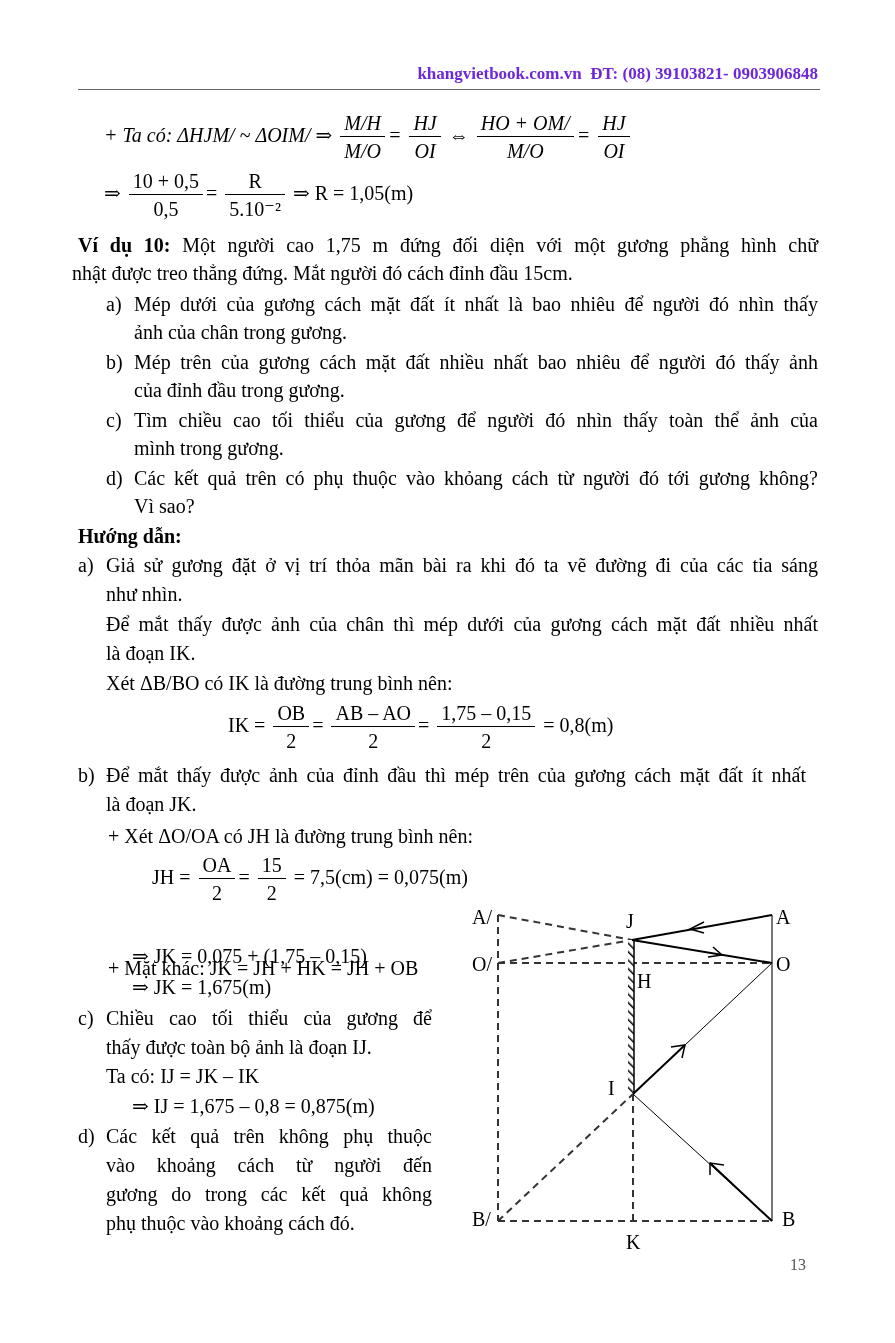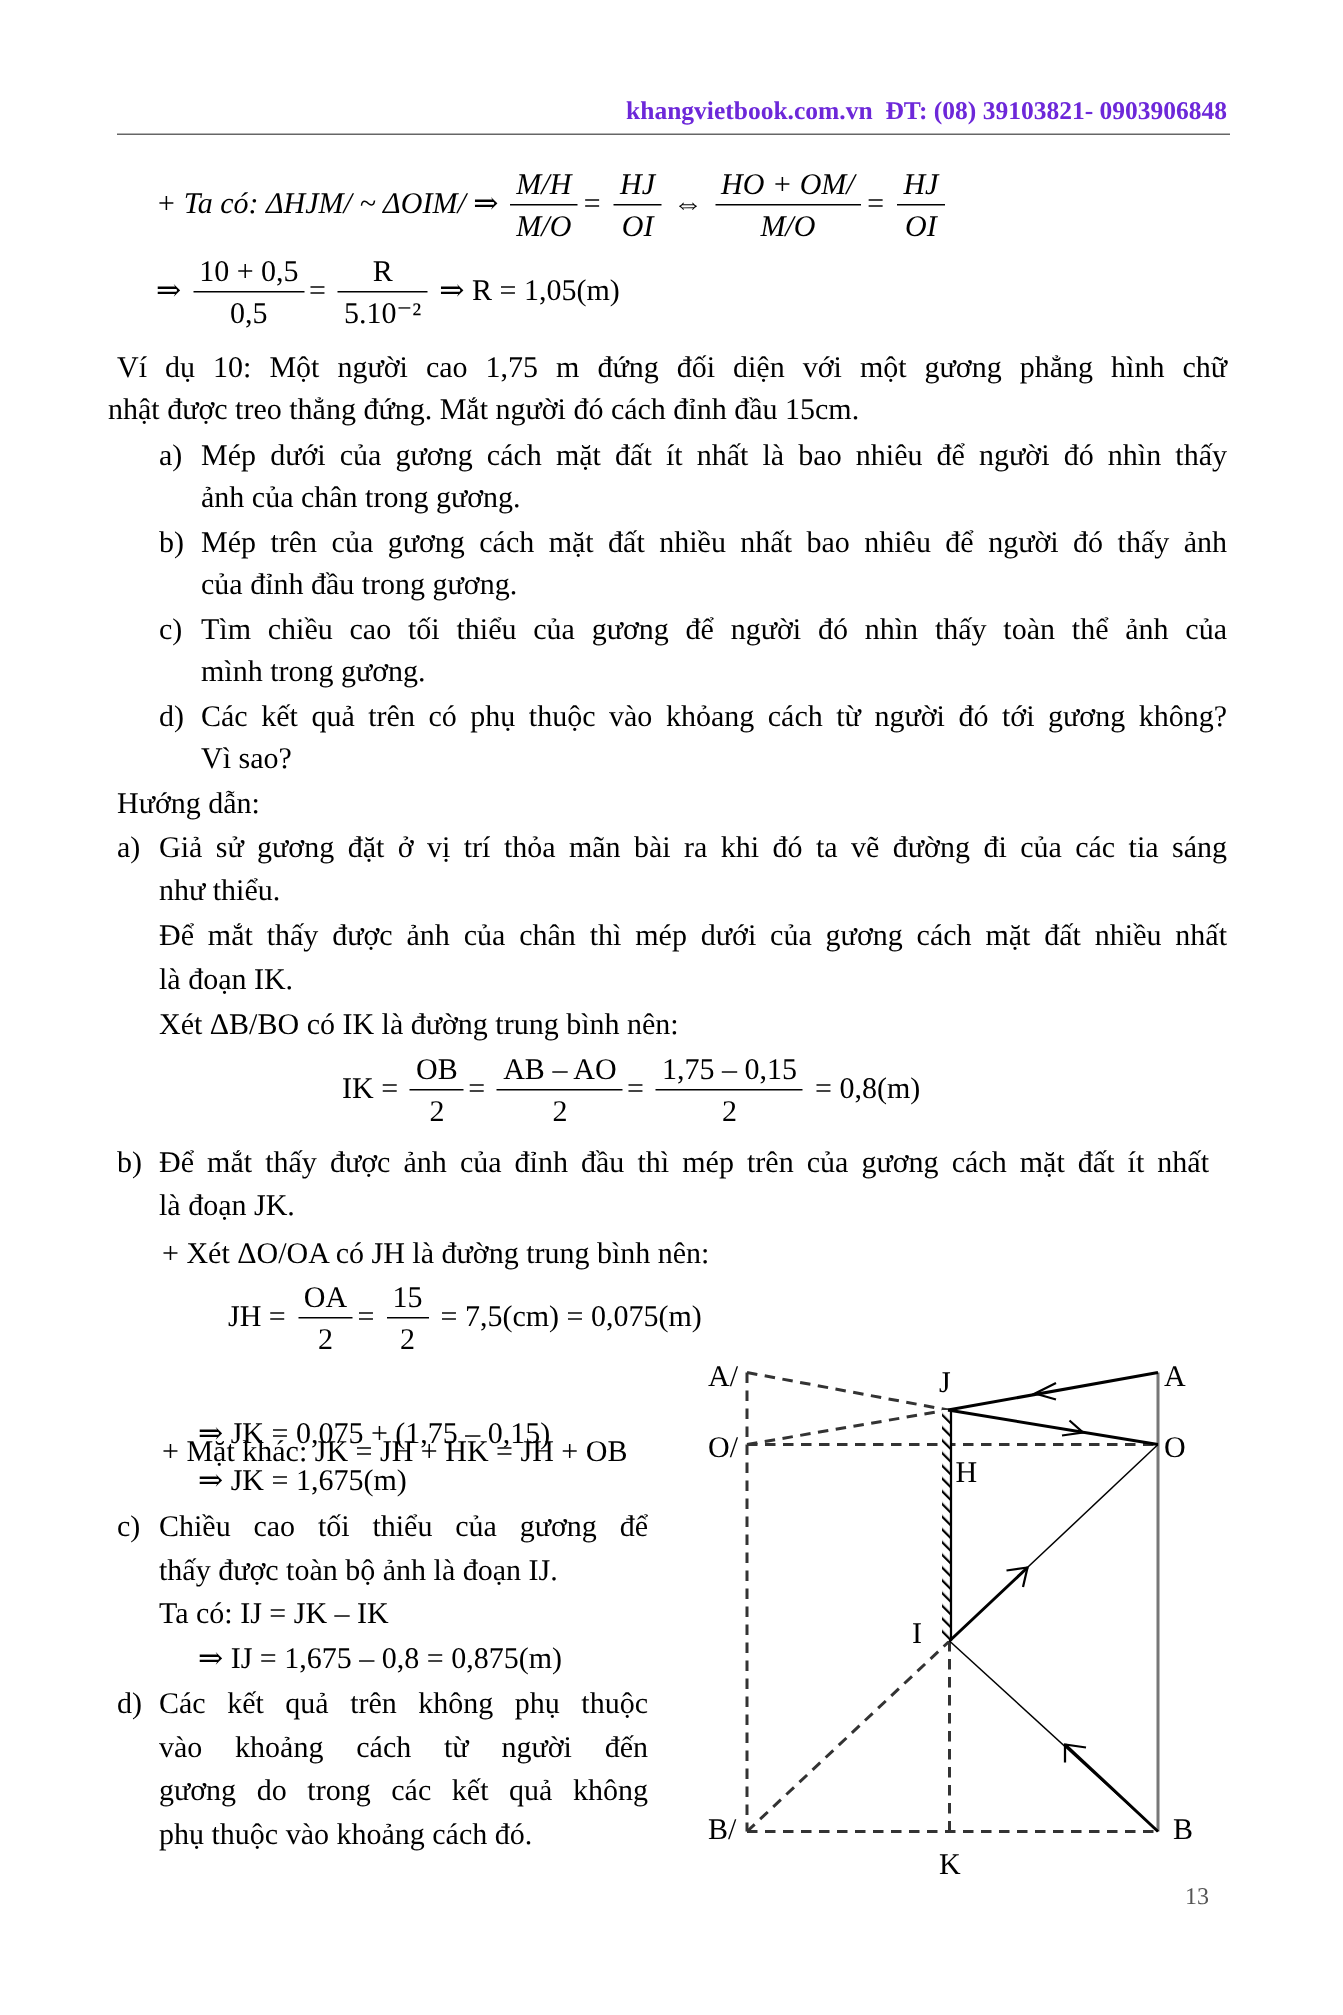--- a/index.html
+++ b/index.html
@@ -3,21 +3,21 @@
 <meta charset="utf-8">
 <style>
   html, body { margin: 0; padding: 0; background: #ffffff; }
   body { width: 895px; height: 1343px; position: relative; overflow: hidden;
          font-family: "Liberation Serif", "DejaVu Serif", serif; color: #000; }
   .header { position: absolute; left: 0; top: 64px; width: 818px; text-align: right;
             font-size: 17px; font-weight: bold; color: #6d28d9; }
   .header-rule { position: absolute; left: 78px; top: 89px; width: 742px; height: 1px; background: #666666; }
   .line { position: absolute; font-size: 20px; line-height: 28px; white-space: nowrap; }
   .just { text-align: justify; text-align-last: justify; white-space: normal; }
-  .bold { font-weight: normal; }
+  .bold { font-weight: bold; }
   .frac { display: inline-block; vertical-align: middle; text-align: center; margin: 0 3px; }
   .frac .num { display: block; border-bottom: 1.2px solid #000; padding: 0 4px; line-height: 26px; }
   .frac .den { display: block; padding: 0 4px; line-height: 28px; }
   .pageno { position: absolute; left: 790px; top: 1256px; font-size: 16px; color: #555555; text-align: right; }
   svg text { font-family: "Liberation Serif", serif; font-size: 20px; }
 </style>
 </head>
 <body>
 
 <div class="header">
@@ -60,21 +60,21 @@
 <div class="line" style="left:134px; top:434px;text-align:right;">mình trong gương.</div>
 
 <div class="line" style="left:106px; top:464px;">d)</div>
 <div class="line just" style="left:134px; top:464px; width:684px;">Các kết quả trên có phụ thuộc vào khỏang cách từ người đó tới gương không?</div>
 <div class="line" style="left:134px; top:492px;">Vì sao?</div>
 
 <div class="line bold" style="left:78px; top:522px;">Hướng dẫn:</div>
 
 <div class="line" style="left:78px; top:551px;">a)</div>
 <div class="line just" style="left:106px; top:551px; width:712px;">Giả sử gương đặt ở vị trí thỏa mãn bài ra khi đó ta vẽ đường đi của các tia sáng</div>
-<div class="line" style="left:106px; top:580px;">như thiểu.</div>
+<div class="line" style="left:106px; top:580px;">như nhìn.</div>
 <div class="line just" style="left:106px; top:610px; width:712px;">Để mắt thấy được ảnh của chân thì mép dưới của gương cách mặt đất nhiều nhất</div>
 <div class="line" style="left:106px; top:639px;">là đoạn IK.</div>
 <div class="line" style="left:106px; top:669px;">Xét ΔB/BO có IK là đường trung bình nên:</div>
 <div class="line" style="left:228px; top:700px;">
   <span>IK =</span>
   <span class="frac"><span class="num">OB</span><span class="den">2</span></span>=
   <span class="frac"><span class="num">AB – AO</span><span class="den">2</span></span>=
   <span class="frac"><span class="num">1,75 – 0,15</span><span class="den">2</span></span>
   <span>= 0,8(m)</span>
 </div>

